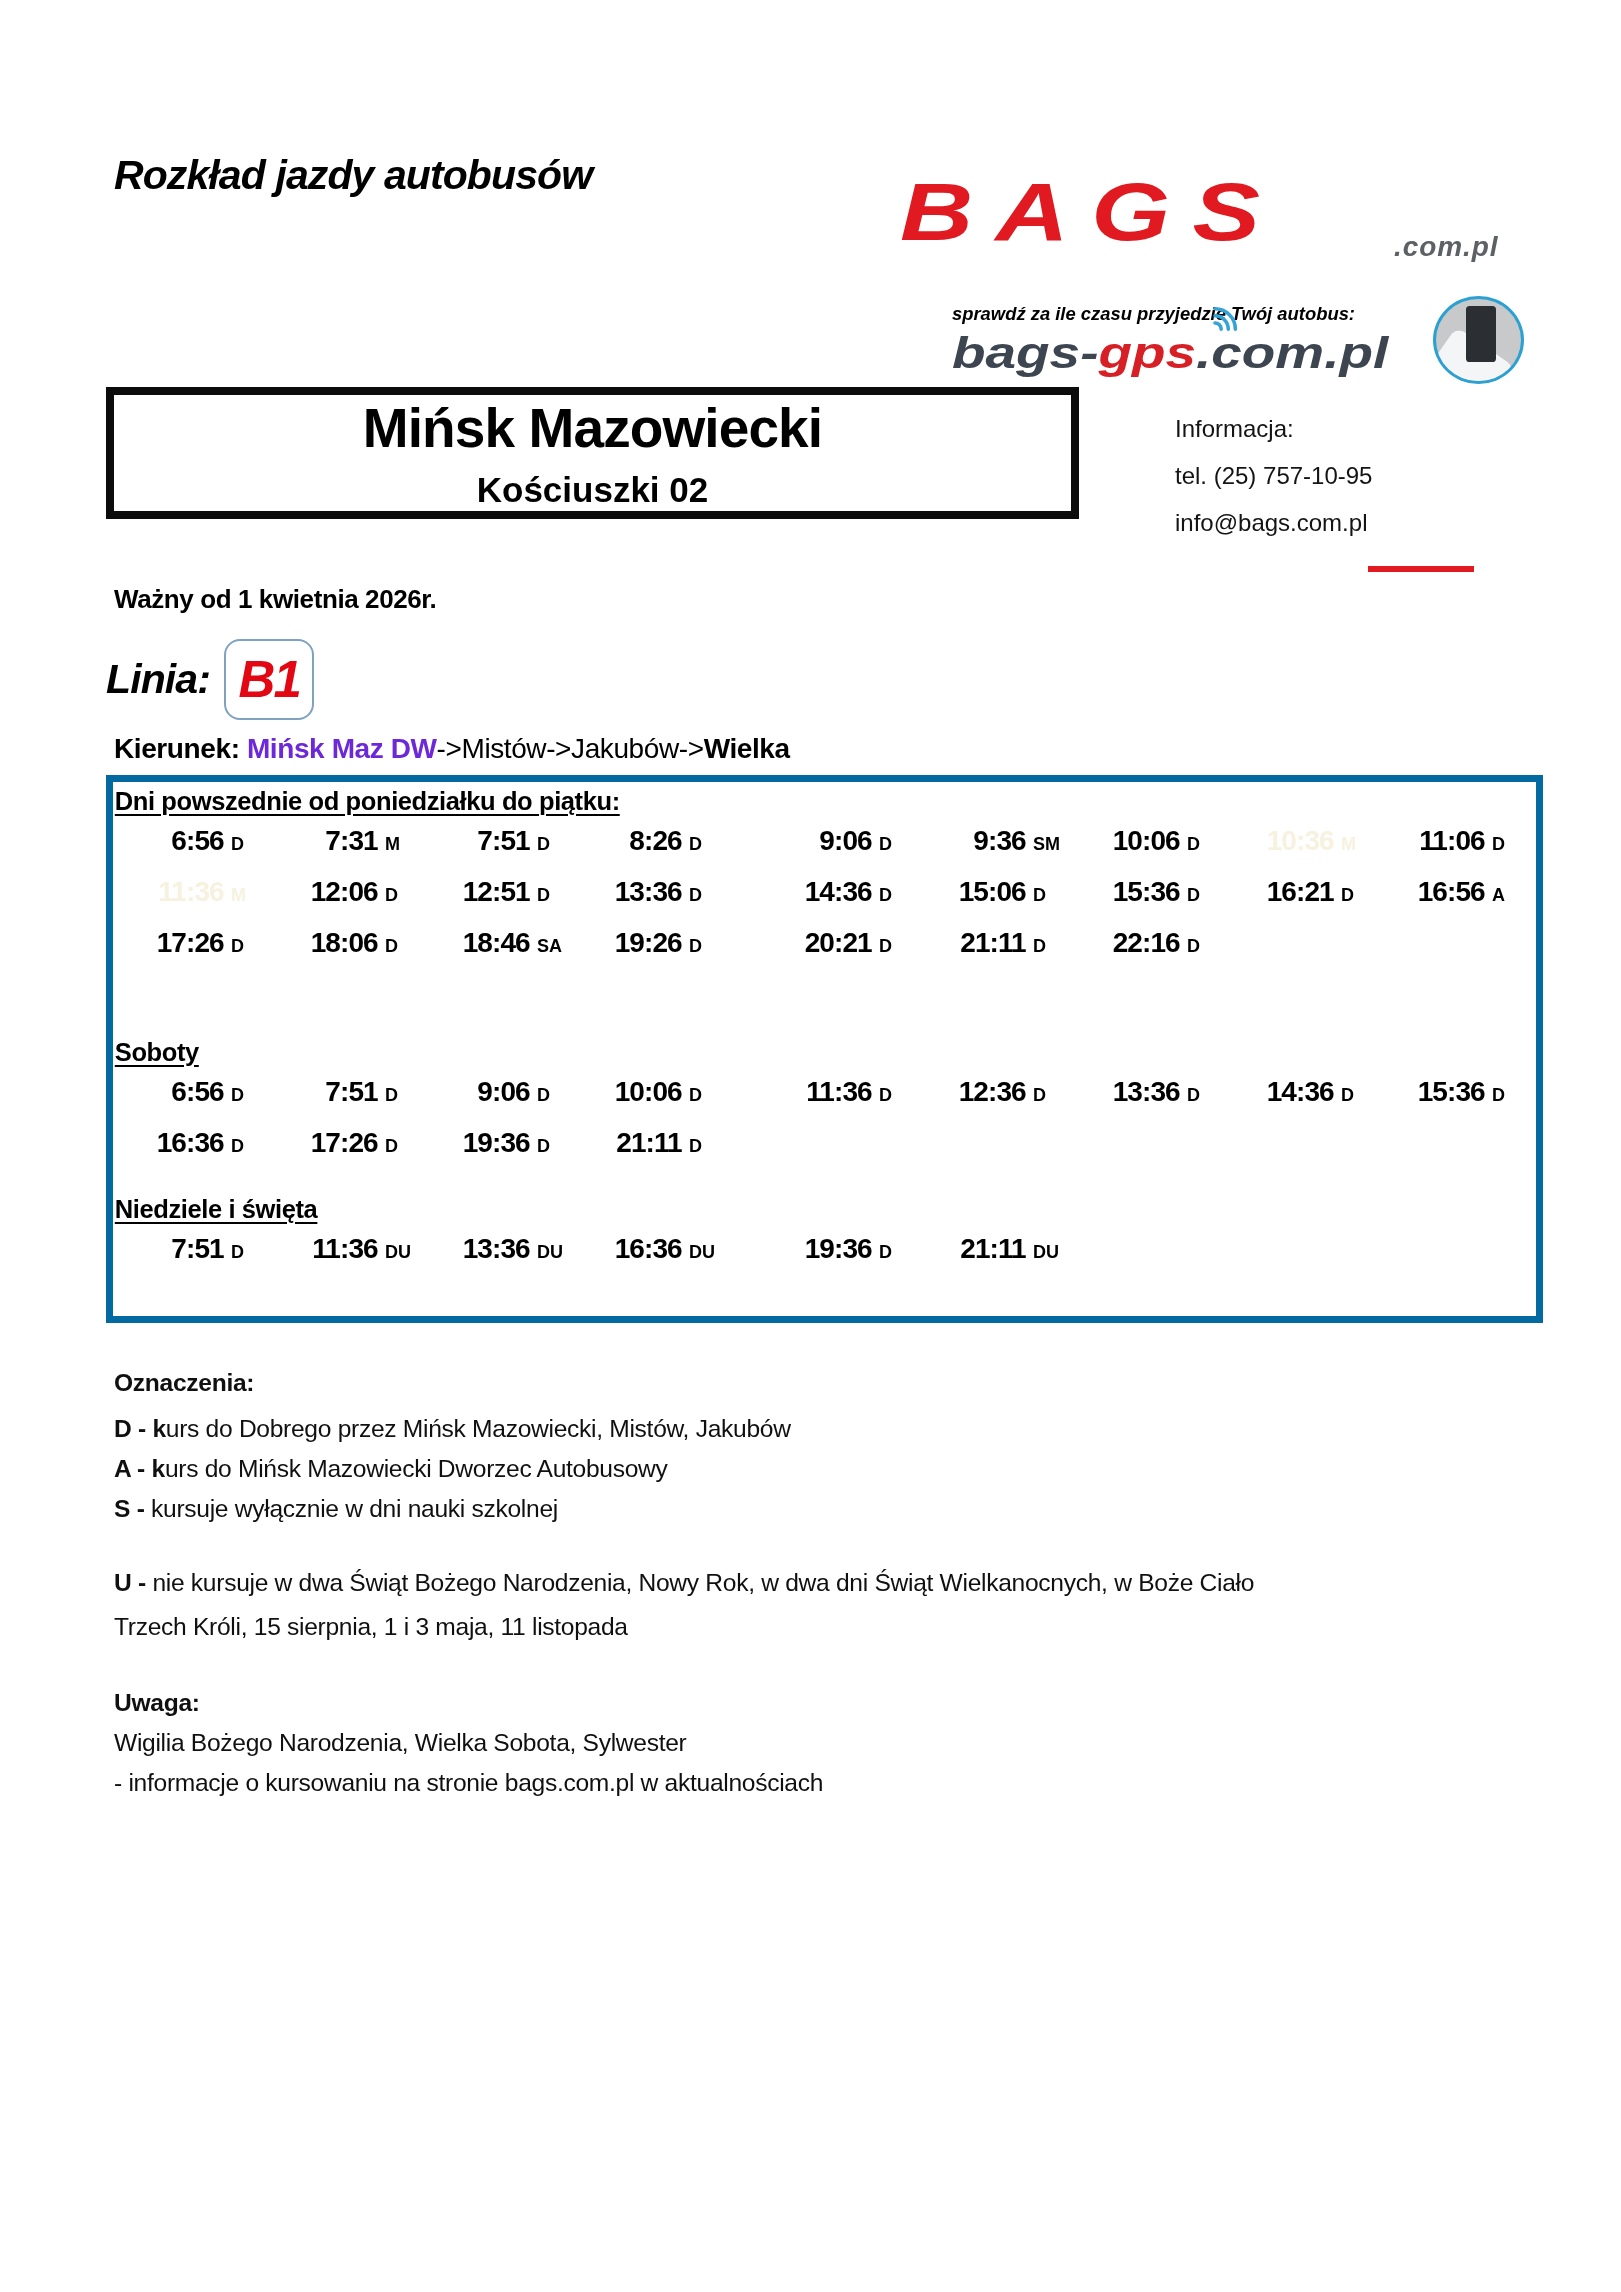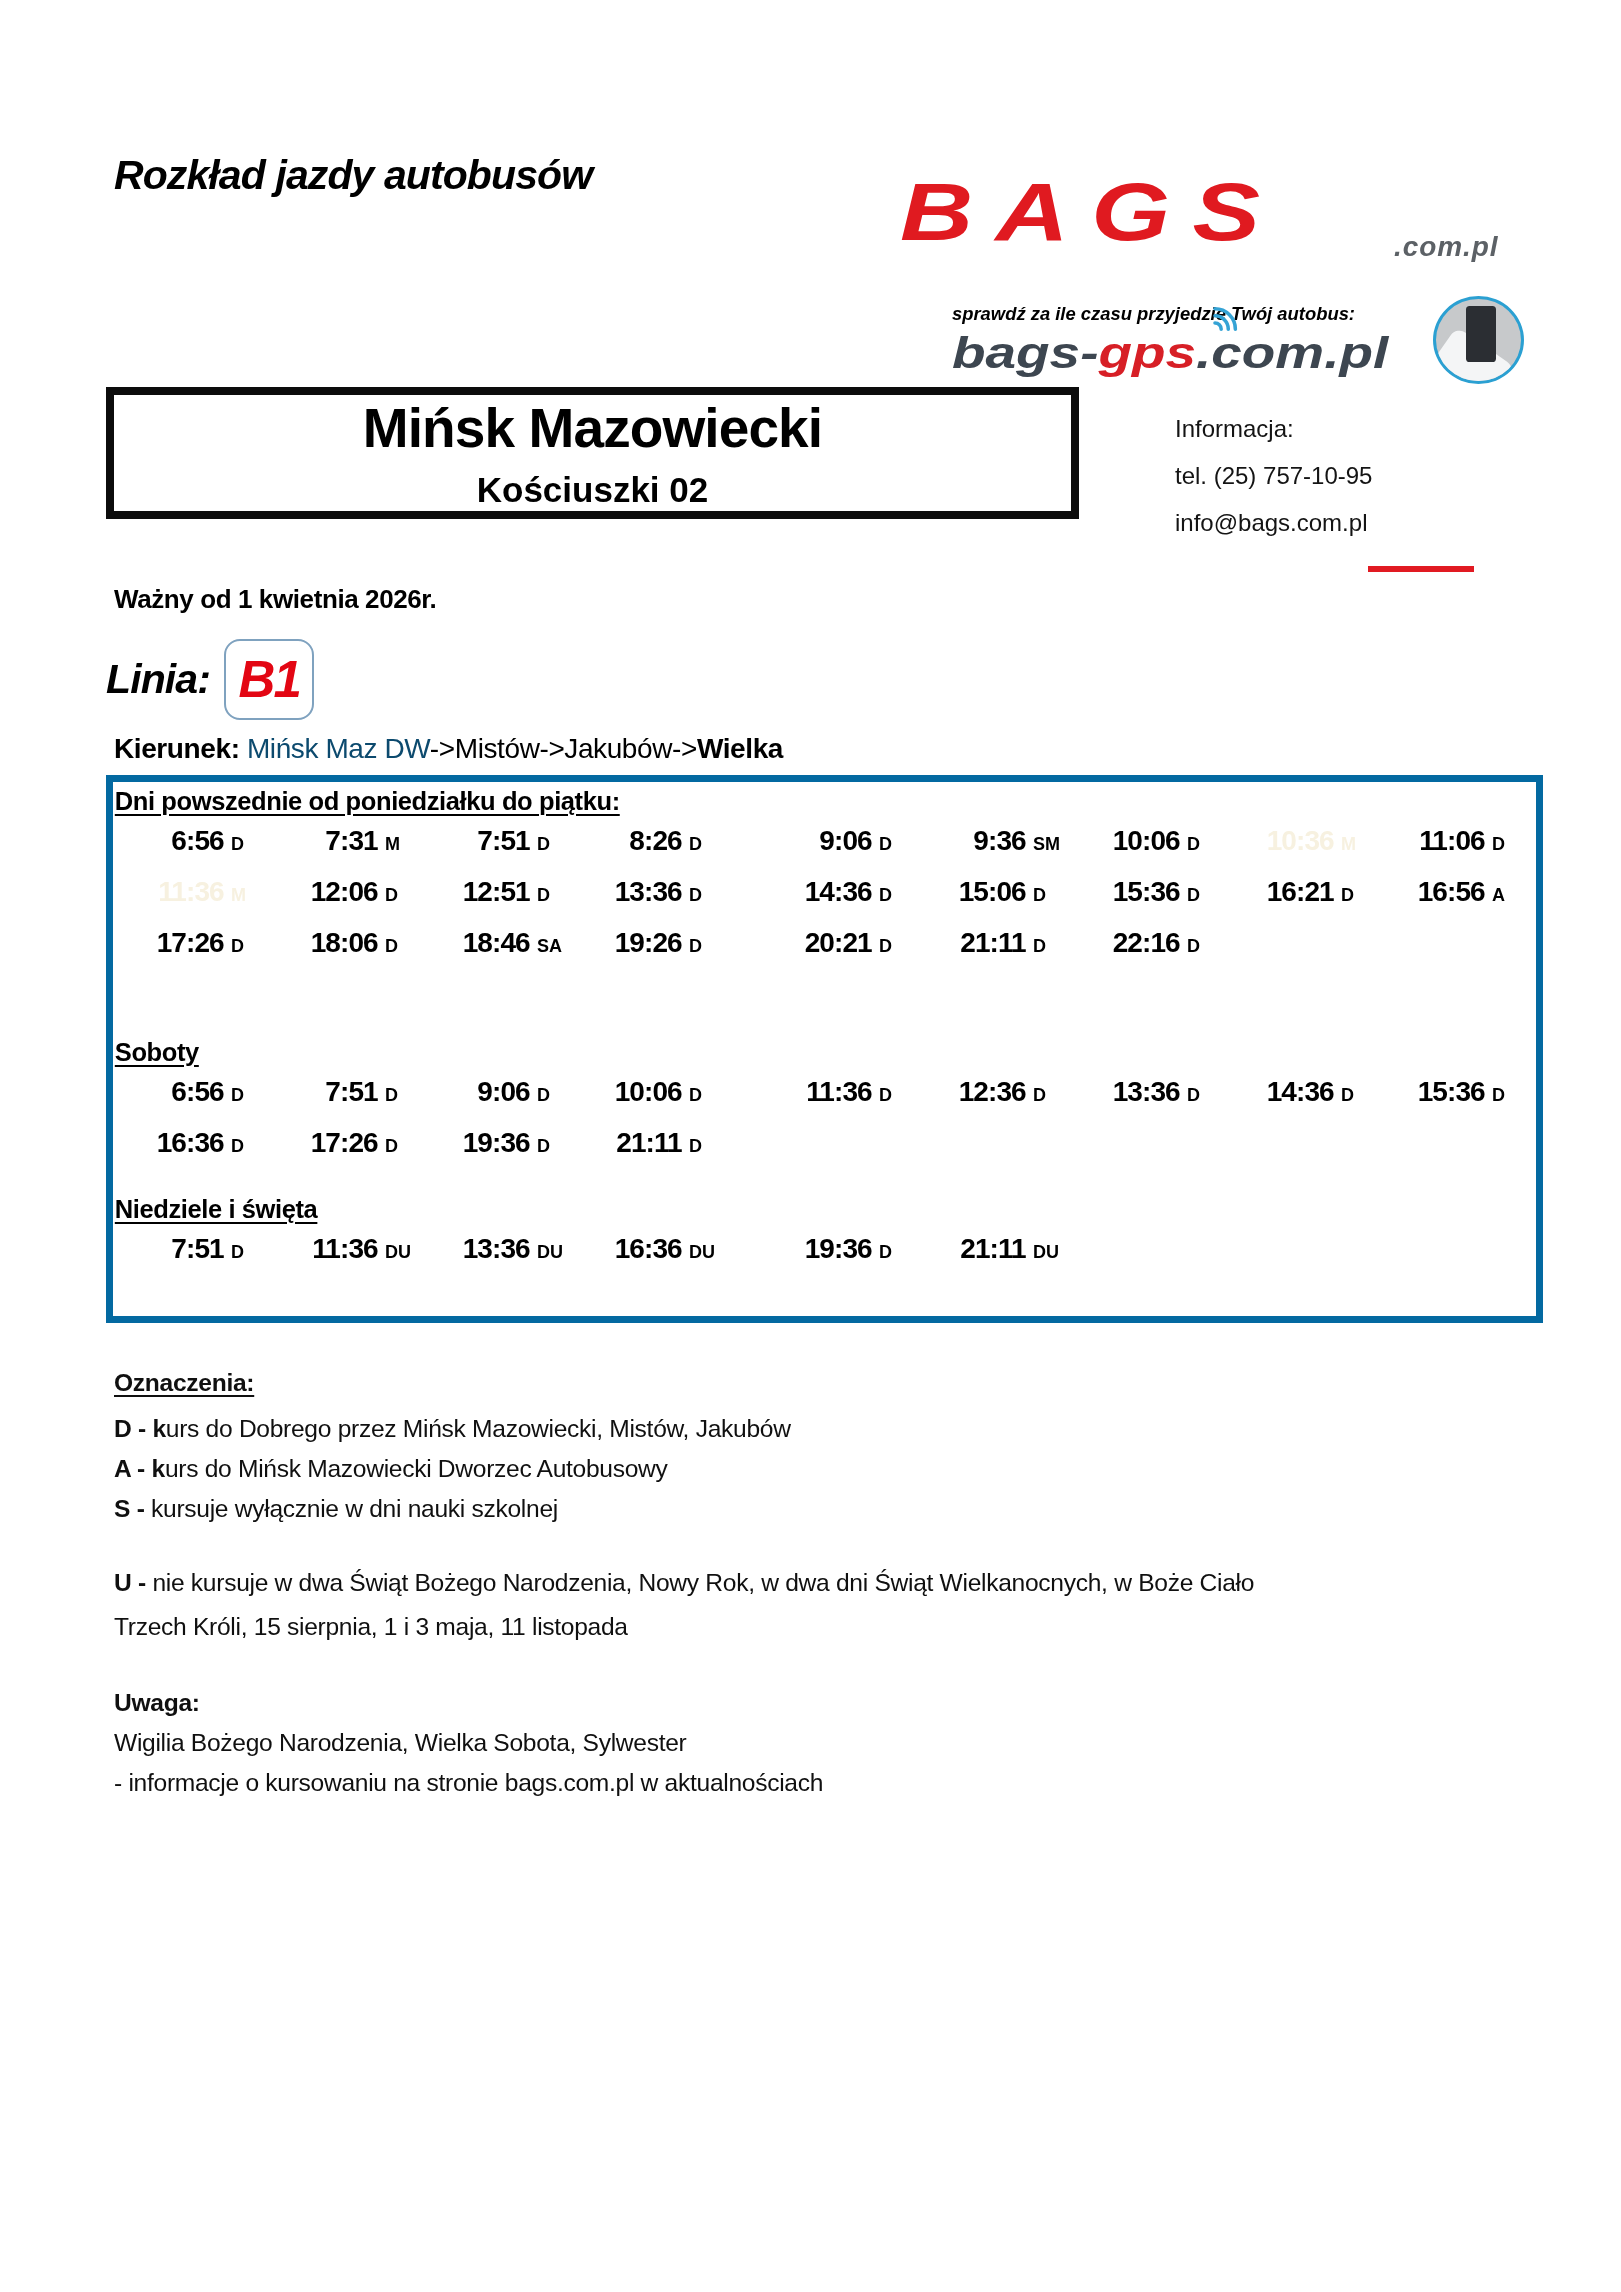--- a/index.html
+++ b/index.html
@@ -45,41 +45,41 @@
   .valid-from{position:absolute;left:114px;top:584px;font-size:26px;font-weight:bold;letter-spacing:-0.4px;}
 
   .line-row{position:absolute;left:106px;top:638px;height:82px;display:flex;align-items:center;text-align:right;}
   .line-label{font-size:41px;font-weight:bold;font-style:italic;letter-spacing:-0.9px;}
   .line-badge{margin-left:14.3px;width:90px;height:81px;border:2.7px solid #7fa2bf;border-radius:16px;
               background:#fff;box-sizing:border-box;display:flex;align-items:center;justify-content:center;}
   .line-number{font-size:51px;font-weight:bold;font-style:italic;color:#e30613;letter-spacing:-1.8px;}
 
   .direction{position:absolute;left:114px;top:733px;font-size:28px;letter-spacing:-0.4px;}
   .dir-bold{font-weight:bold;}
-  .dir-red{font-weight:normal;color:#0c4a6e;}
+  .dir-red{font-weight:bold;color:#6d28d9;}
 
   
   .timetable{position:absolute;left:106px;top:775px;width:1437px;height:548px;
              border:7px solid #0369a1;box-sizing:border-box;background:#fff;
              padding:3.6px 0 0 1.8px;}
   .tt-heading{font-size:25.5px;font-weight:bold;text-decoration:underline;
               text-decoration-thickness:2.2px;text-underline-offset:3.6px;
               line-height:30px;letter-spacing:-0.4px;}
   .tt-row{display:grid;grid-template-columns:148px 154px 152px 152px 190px 154px 154px 154px 151px;
           height:51px;align-items:center;}
   .tt-cell{display:flex;justify-content:flex-end;align-items:baseline;}
   .tt-time{font-size:28px;font-weight:bold;letter-spacing:-0.9px;}
   .tt-flag{width:39px;padding-left:7.2px;font-size:18px;font-weight:bold;box-sizing:border-box;}
   .ghost .tt-time,.ghost .tt-flag{color:#f7f1e0;}
   .sec-0{margin-bottom:68px;}
   .sec-1{margin-bottom:25px;}
 
   
   .legend{position:absolute;left:114px;top:1368px;font-size:24.6px;color:#101010;letter-spacing:-0.3px;}
-  .legend-heading{font-weight:bold;text-decoration:underline;text-decoration-thickness:1.8px;
+  .legend-heading{font-weight:bold;text-decoration-thickness:1.8px;
                   text-underline-offset:3.6px;line-height:30px;margin-bottom:10.7px;}
   .legend-item{line-height:40px;}
   .bold{font-weight:bold;}
   .u-note{margin-top:32px;}
   .u-note .leg-line{line-height:44px;}
   .note{margin-top:34px;}
   .note .leg-line{line-height:40px;}
   .note-heading{font-weight:bold;line-height:40px;}
 </style>
 </head>

